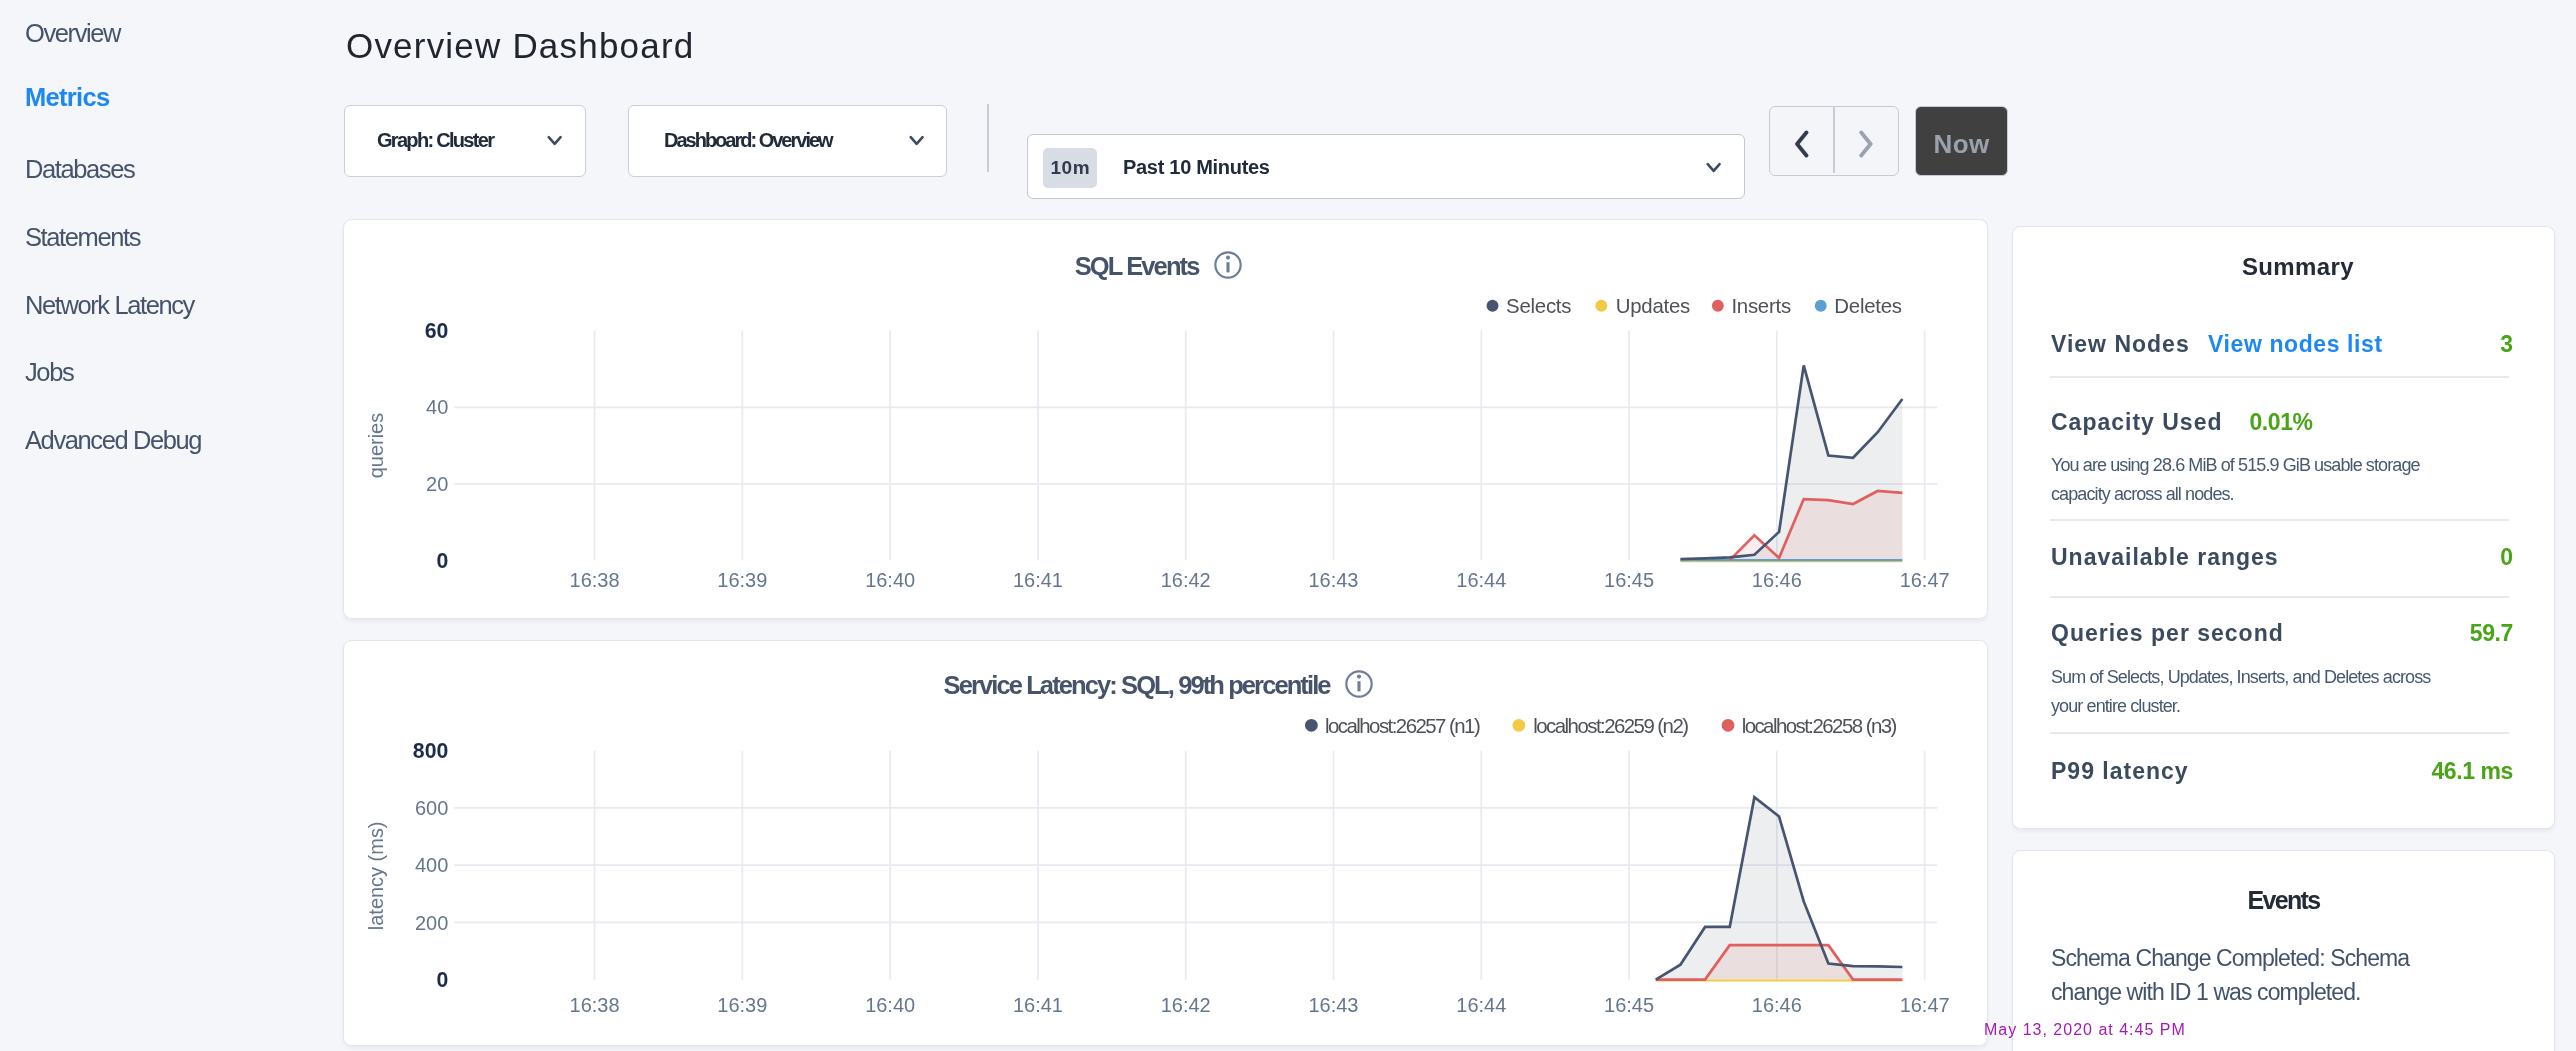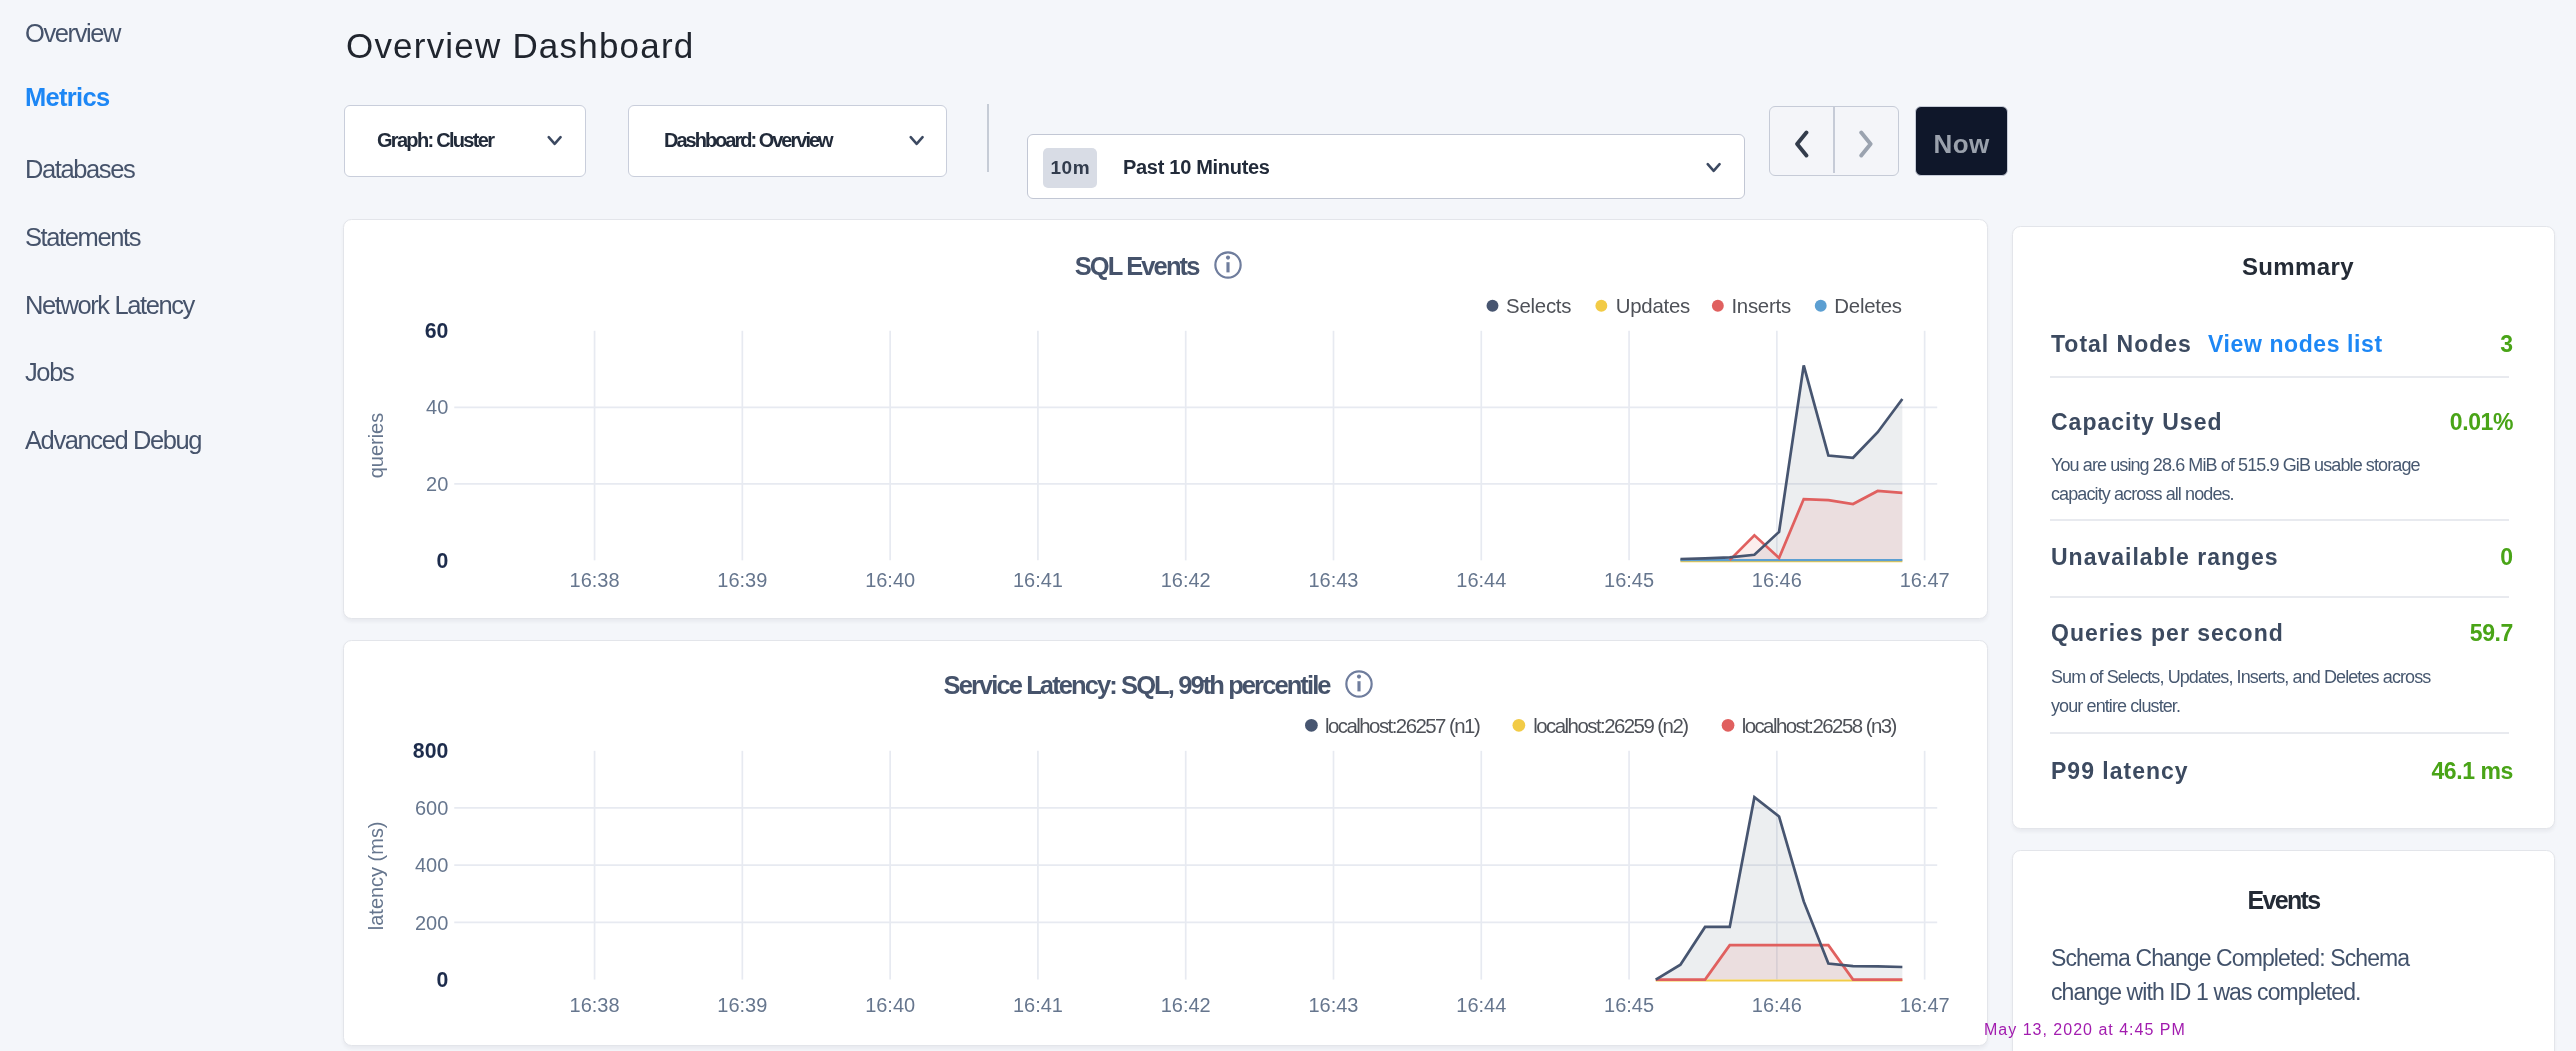--- a/index.html
+++ b/index.html
@@ -59,21 +59,21 @@
 
 <div class="ddbox" style="left:1769px; top:106px; width:130px; height:70px; border-color:#c6cbd7; background:#f4f5f9;">
   <div class="abs" style="left:63px; top:0; width:1.7px; height:66px; background:#c6cbd7;"></div>
   <svg class="abs" style="left:22px; top:23px;" width="18.7" height="28" viewBox="0 0 22 33">
     <polyline points="17,3 6,16.5 17,30" fill="none" stroke="#333c4c" stroke-width="4.6" stroke-linecap="round" stroke-linejoin="round"></polyline>
     </svg>
   <svg class="abs" style="left:87px; top:23px;" width="18.7" height="28" viewBox="0 0 22 33">
     <polyline points="5,3 16,16.5 5,30" fill="none" stroke="#9ba3b0" stroke-width="4.6" stroke-linecap="round" stroke-linejoin="round"></polyline>
     </svg>
 </div>
-<div class="ddbox" style="left:1915px; top:106px; width:93px; height:70px; border-color:#c6cbd7; background:#0f172a;">
+<div class="ddbox" style="left:1915px; top:106px; width:93px; height:70px; border-color:#c6cbd7; background:#404040;">
   <span class="abs" style="left:0; width:100%; top:24px; text-align:center; font-size:26px; font-weight:bold; color:#9aa1ac; letter-spacing:0.4px;">Now</span>
 </div>
 
 <div class="card" style="left:343px; top:219px; width:1645px; height:400px;"></div>
 <div class="card" style="left:343px; top:640px; width:1645px; height:406px;"></div>
 
 <div class="card" style="left:2012px; top:226px; width:543px; height:603px;"></div>
 
 <div class="card" style="left:2012px; top:850px; width:543px; height:298px;"></div>
 
@@ -178,27 +178,27 @@
 
   <path d="M1947,1152.0 L1947.0,1152.0 L1976.0,1134.5 L2005.0,1090.1 L2034.0,1090.1 L2063.0,937.6 L2092.0,960.2 L2121.0,1060.1 L2150.0,1133.2 L2179.0,1136.2 L2208.0,1136.5 L2237.0,1137.2 L2237,1152.0 Z" fill="rgba(108,120,138,0.13)"></path>
   <path d="M1947,1152.0 L1947.0,1152.0 L1976.0,1152.0 L2005.0,1152.0 L2034.0,1111.6 L2063.0,1111.6 L2092.0,1111.6 L2121.0,1111.6 L2150.0,1111.6 L2179.0,1152.0 L2208.0,1152.0 L2237.0,1152.0 L2237,1152.0 Z" fill="rgba(224,96,95,0.11)"></path>
   <polyline points="1947.0,1153.2 1976.0,1153.2 2005.0,1153.2 2034.0,1153.2 2063.0,1153.2 2092.0,1153.2 2121.0,1153.2 2150.0,1153.2 2179.0,1153.2 2208.0,1153.2 2237.0,1153.2" fill="none" stroke="#f2cb46" stroke-width="2.4"></polyline>
   <polyline points="1947.0,1152.0 1976.0,1152.0 2005.0,1152.0 2034.0,1111.6 2063.0,1111.6 2092.0,1111.6 2121.0,1111.6 2150.0,1111.6 2179.0,1152.0 2208.0,1152.0 2237.0,1152.0" fill="none" stroke="#e0605f" stroke-width="3.2"></polyline>
   <polyline points="1947.0,1152.0 1976.0,1134.5 2005.0,1090.1 2034.0,1090.1 2063.0,937.6 2092.0,960.2 2121.0,1060.1 2150.0,1133.2 2179.0,1136.2 2208.0,1136.5 2237.0,1137.2" fill="none" stroke="#475570" stroke-width="3.2"></polyline>
 </svg>
 
 <div class="abs" style="left:2012px; top:255px; width:543px; text-align:center; font-size:24px; font-weight:bold; color:#242b36; letter-spacing:0.4px;padding-left:29px;">Summary</div>
 
-<span class="slabel" style="top:333px;">Total Nodes</span>
+<span class="slabel" style="top:333px;">View Nodes</span>
 <span class="slabel" style="top:333px; left:2208px; color:#1d87f5; letter-spacing:0.6px;">View nodes list</span>
 <span class="sval" style="top:333px; letter-spacing:0;">3</span>
 <div class="sdiv" style="top:376px;"></div>
 
 <span class="slabel" style="top:411px;">Capacity Used</span>
-<span class="sval" style="top:411px;">0.01%</span>
+<span class="sval" style="top:411px;text-align:center;">0.01%</span>
 <div class="sdesc" style="top:451px;">You are using 28.6 MiB of 515.9 GiB usable storage<br>capacity across all nodes.</div>
 <div class="sdiv" style="top:519px;"></div>
 
 <span class="slabel" style="top:546px;">Unavailable ranges</span>
 <span class="sval" style="top:546px; letter-spacing:0;">0</span>
 <div class="sdiv" style="top:596px;"></div>
 
 <span class="slabel" style="top:622px;">Queries per second</span>
 <span class="sval" style="top:622px;">59.7</span>
 <div class="sdesc" style="top:663px;">Sum of Selects, Updates, Inserts, and Deletes across<br>your entire cluster.</div>

